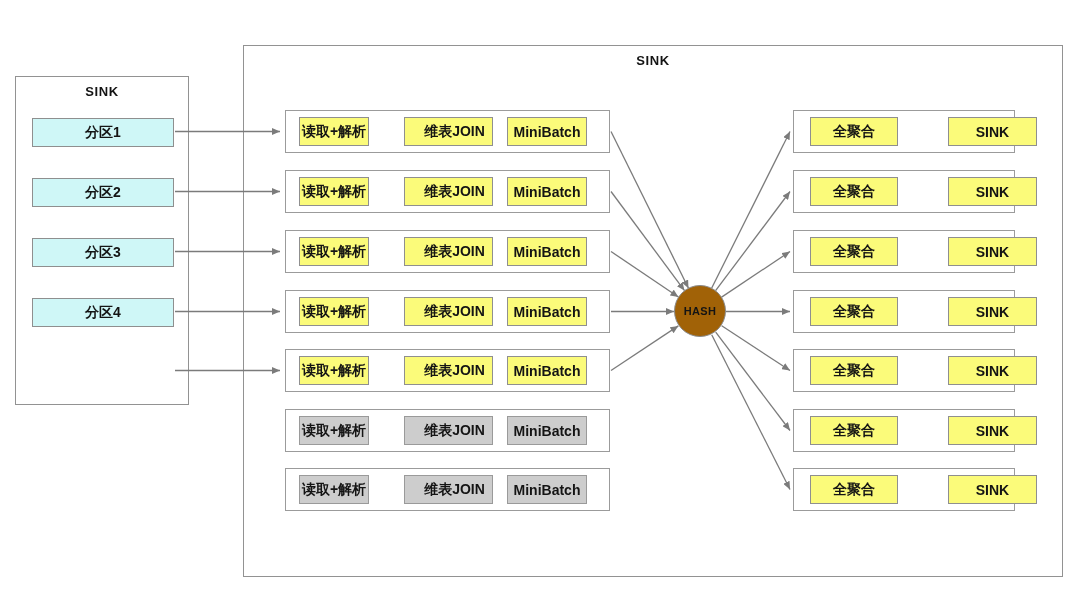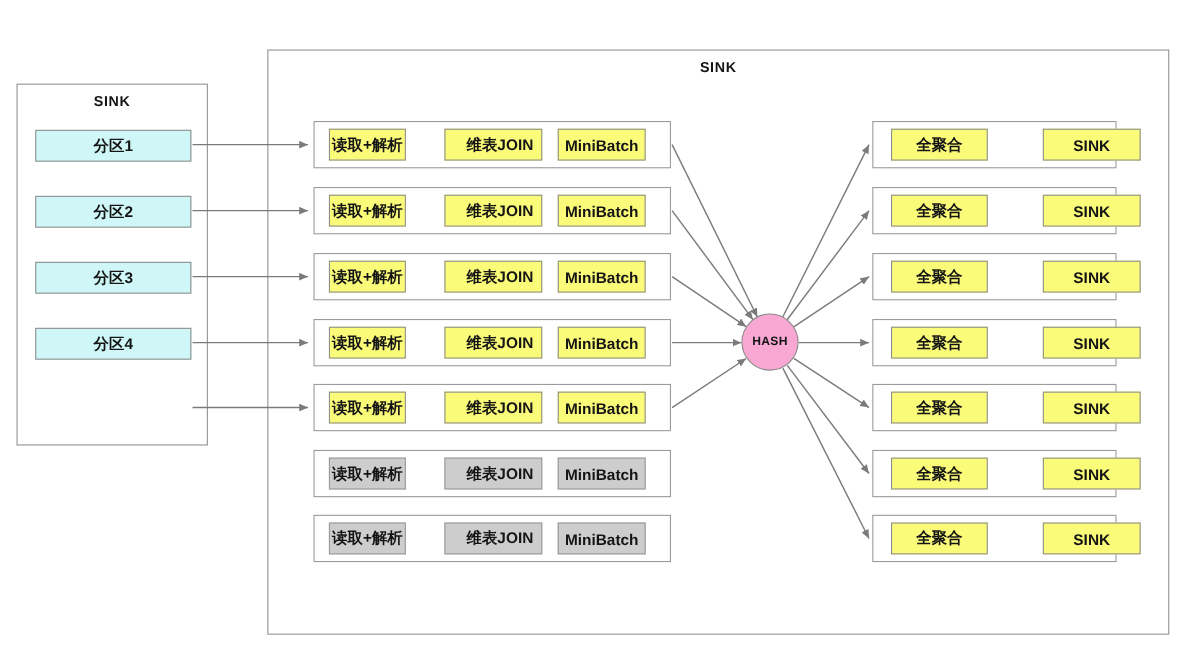--- a/index.html
+++ b/index.html
@@ -32,21 +32,21 @@
     background:#fbfb7a;border:1.4px solid #8f8f8f;
   }
   .idle .stage{background:#cdcdcd;border-color:#9a9a9a;}
   .s1{left:13px;width:70px;}
   .s2{left:118px;width:89px;padding-left:12px;}
   .s3{left:221px;width:80px;}
   .g1{left:16px;width:88px;}
   .g2{left:120px;width:89px;margin-left:34px;}
   .hash{
     position:absolute;left:674px;top:285px;width:52px;height:52px;box-sizing:border-box;
-    border-radius:50%;background:#f9a8d4;border:1.6px solid #8a8a8a;
+    border-radius:50%;background:#a16207;border:1.6px solid #8a8a8a;
     display:flex;align-items:center;justify-content:center;
     font-size:11px;font-weight:700;letter-spacing:.3px;z-index:2;
   }
   svg.arrows{position:absolute;left:0;top:0;width:1080px;height:597px;z-index:1;}
 </style>
 </head>
 <body>
 
 <div class="canvas">
 

